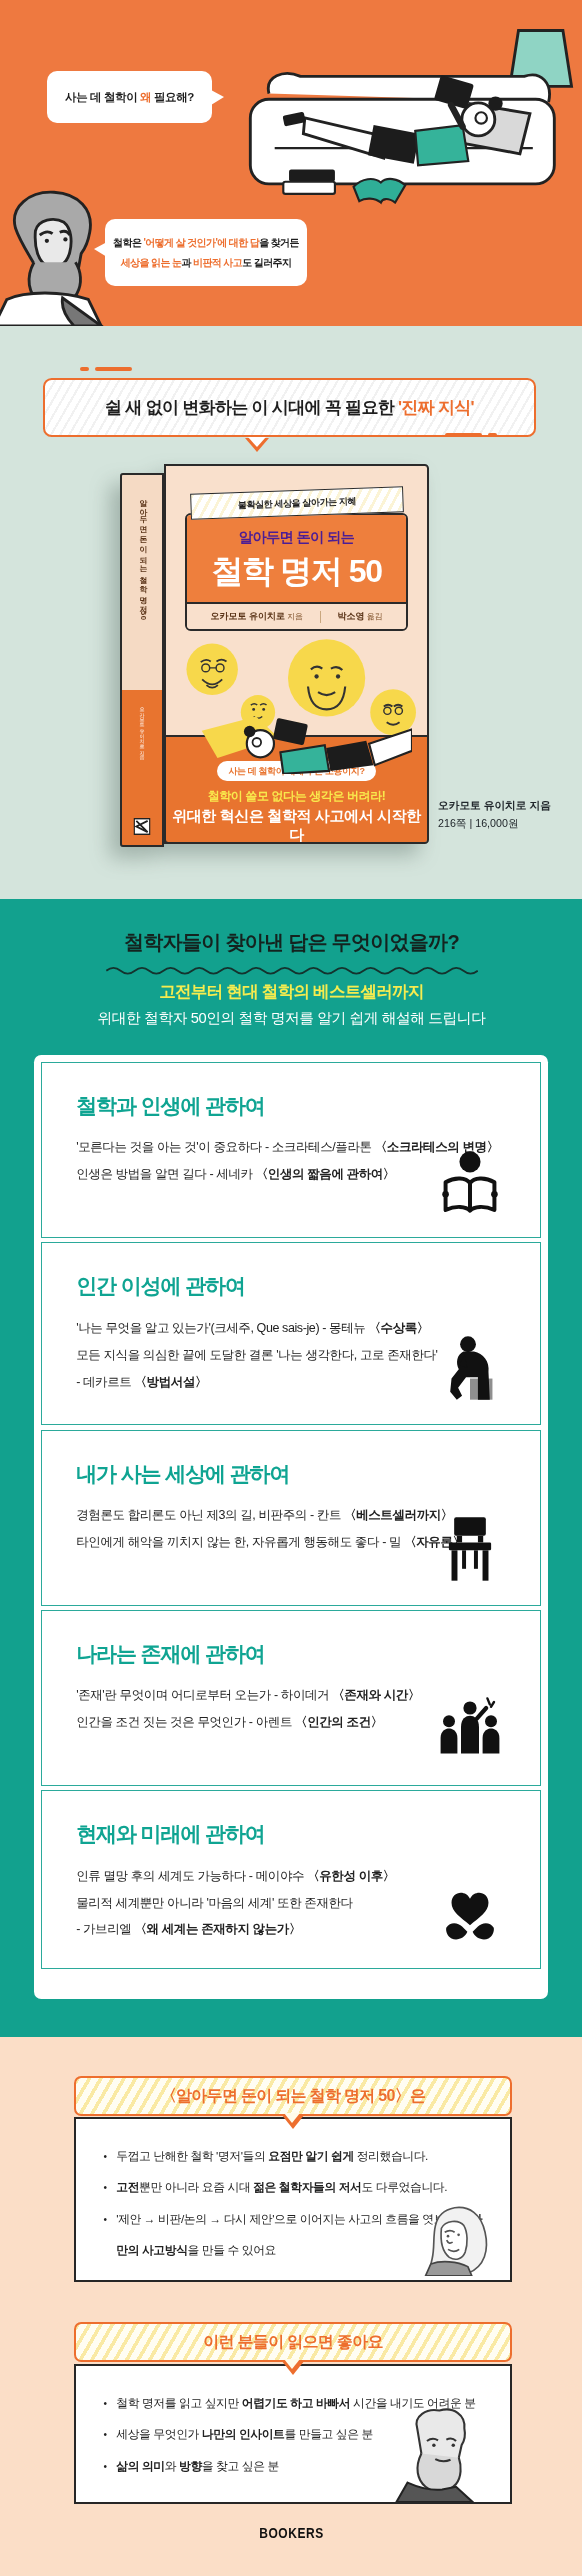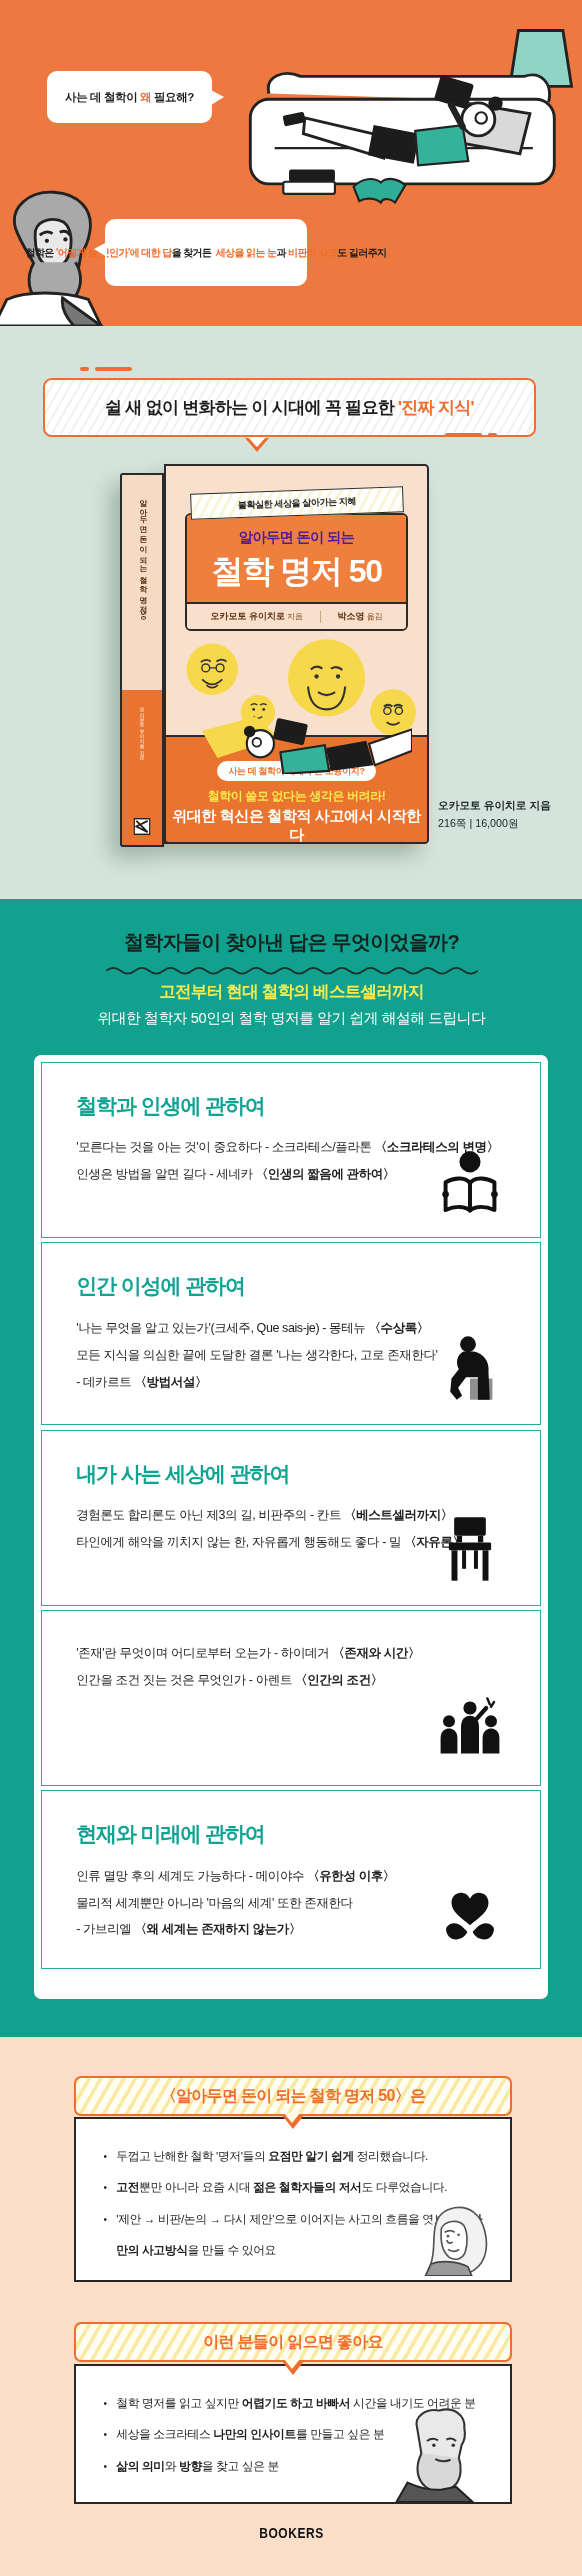--- a/index.html
+++ b/index.html
@@ -7,21 +7,21 @@
   .page{position:relative;width:583px;height:2576px;overflow:hidden;
         font-family:"Liberation Sans","DejaVu Sans",sans-serif;color:#1e1e1e;}
   .sec{position:absolute;left:0;width:583px;overflow:hidden;}
 
   
   .sec-hero{top:0;height:326px;background:#EE7940;}
   .bubble{position:absolute;background:#fff;border-radius:10px;display:flex;align-items:center;justify-content:center;}
   .bubble .tailR{position:absolute;right:-11.5px;top:18.6px;width:0;height:0;border-top:7.2px solid transparent;border-bottom:8.6px solid transparent;border-left:13px solid #fff;}
   .bubble .tailL{position:absolute;left:-11.5px;top:23px;width:0;height:0;border-top:7.2px solid transparent;border-bottom:8.6px solid transparent;border-right:13px solid #fff;}
   .bubble1{left:47px;top:71px;width:165px;height:52px;font-size:11.5px;font-weight:700;letter-spacing:-0.4px;white-space:nowrap;text-align:right;}
-  .bubble2{left:105px;top:219px;width:202px;height:67px;gap:4.3px;font-size:10px;font-weight:700;letter-spacing:-0.6px;line-height:1.5;text-align:center;}
+  .bubble2{left:105px;top:219px;width:202px;height:67px;flex-direction:column;gap:4.3px;font-size:10px;font-weight:700;letter-spacing:-0.6px;line-height:1.5;text-align:center;}
   .bubble2 p{margin:0;white-space:nowrap;}
   .hl{color:#ED6E2E;}
   .couch-scene{position:absolute;right:0;top:18.6px;width:380px;height:190px;}
   .socrates{position:absolute;left:-5.7px;top:185px;width:125px;height:141px;}
 
   
   .sec-mint{top:326px;height:573px;background:#D4E4DC;}
   .dash{position:absolute;height:3.6px;border-radius:2.1px;background:#ED6E2E;}
   .banner{position:absolute;left:43px;top:52px;width:493px;height:59px;border:2.9px solid #ED6E2E;border-radius:8.6px;
           background:#fff;background-image:repeating-linear-gradient(120deg,rgba(0,0,0,0.055) 0 2.1px,transparent 2.1px 7.9px);
@@ -252,20 +252,21 @@
               <rect x="30" y="30" width="8" height="10" fill="#111"></rect>
               <rect x="62" y="30" width="8" height="10" fill="#111"></rect>
               <rect x="18" y="40" width="64" height="12" rx="2" fill="#111"></rect>
               <rect x="22" y="52" width="9" height="46" fill="#111"></rect>
               <rect x="69" y="52" width="9" height="46" fill="#111"></rect>
               <rect x="38" y="52" width="6" height="28" fill="#111"></rect>
               <rect x="56" y="52" width="6" height="28" fill="#111"></rect>
             </svg></span>
         </div>
         <div class="topic-card" style="min-height: 176px;">
+          <h3 class="topic-title">나라는 존재에 관하여</h3>
           <p class="topic-line"><span>'존재'란 무엇이며 어디로부터 오는가 - 하이데거 </span><span class="b">〈존재와 시간〉</span></p>
           <p class="topic-line"><span>인간을 조건 짓는 것은 무엇인가 - 아렌트 </span><span class="b">〈인간의 조건〉</span></p>
           <span class="topic-icon"><svg viewBox="0 0 110 100">
               <circle cx="20" cy="42" r="10" fill="#111"></circle>
               <path d="M6 96 V70 C6 58 14 54 20 54 C26 54 34 58 34 70 V96 Z" fill="#111"></path>
               <circle cx="55" cy="20" r="11" fill="#111"></circle>
               <path d="M40 96 V52 C40 38 48 33 55 33 C62 33 70 38 70 52 V96 Z" fill="#111"></path>
               <path d="M66 38 L82 20" stroke="#111" stroke-width="7" stroke-linecap="round"></path>
               <path d="M84 4 L88 14 M95 10 L90 18" stroke="#111" stroke-width="4" stroke-linecap="round"></path>
               <circle cx="90" cy="42" r="10" fill="#111"></circle>
@@ -306,21 +307,21 @@
         <path d="M28 110 L36 92 C52 86 76 88 92 96 L98 110 Z" fill="#9A9A9A" stroke="#444" stroke-width="2.5"></path>
       </svg>
     </div>
     <div class="ribbon" style="top:285px;">
       <span>이런 분들이 읽으면 좋아요</span>
       <span class="rtail"></span>
     </div>
     <div class="feature-box" style="top:327px;height:140px;">
       <div>
           <p class="bullet"><span class="dot">•</span><span>철학 명저를 읽고 싶지만 </span><span class="b">어렵기도 하고 바빠서</span><span> 시간을 내기도 어려운 분</span></p>
-          <p class="bullet"><span class="dot">•</span><span>세상을 소크라테스 </span><span class="b">나만의 인사이트</span><span>를 만들고 싶은 분</span></p>
+          <p class="bullet"><span class="dot">•</span><span>세상을 무엇인가 </span><span class="b">나만의 인사이트</span><span>를 만들고 싶은 분</span></p>
           <p class="bullet"><span class="dot">•</span><span class="b">삶의 의미</span><span>와 </span><span class="b">방향</span><span>을 찾고 싶은 분</span></p>
         </div>
       <svg class="illo" style="right:15.8px;bottom:0;width:105px;height:97px;" viewBox="0 0 150 140">
         <path d="M40 34 C34 16 54 4 72 8 C92 2 110 14 108 34 C110 44 108 52 104 58 L100 76 C96 96 80 104 68 100 C54 96 46 84 46 70 C44 58 42 46 40 34 Z" fill="#E9E9E9" stroke="#333" stroke-width="3"></path>
         <path d="M46 70 C36 90 40 108 52 118 C64 128 86 126 96 114 C104 104 104 88 100 76" fill="#D8D8D8" stroke="#333" stroke-width="3"></path>
         <path d="M54 52 q8 -6 16 -1 M82 50 q8 -4 14 2" fill="none" stroke="#333" stroke-width="3"></path>
         <circle cx="64" cy="58" r="2.5" fill="#333"></circle>
           <circle cx="92" cy="58" r="2.5" fill="#333"></circle>
         <path d="M66 78 q11 6 22 1" fill="none" stroke="#333" stroke-width="3"></path>
         <path d="M10 140 L26 112 C44 120 58 124 76 122 L96 118 L120 140 Z" fill="#555" stroke="#222" stroke-width="3"></path>

